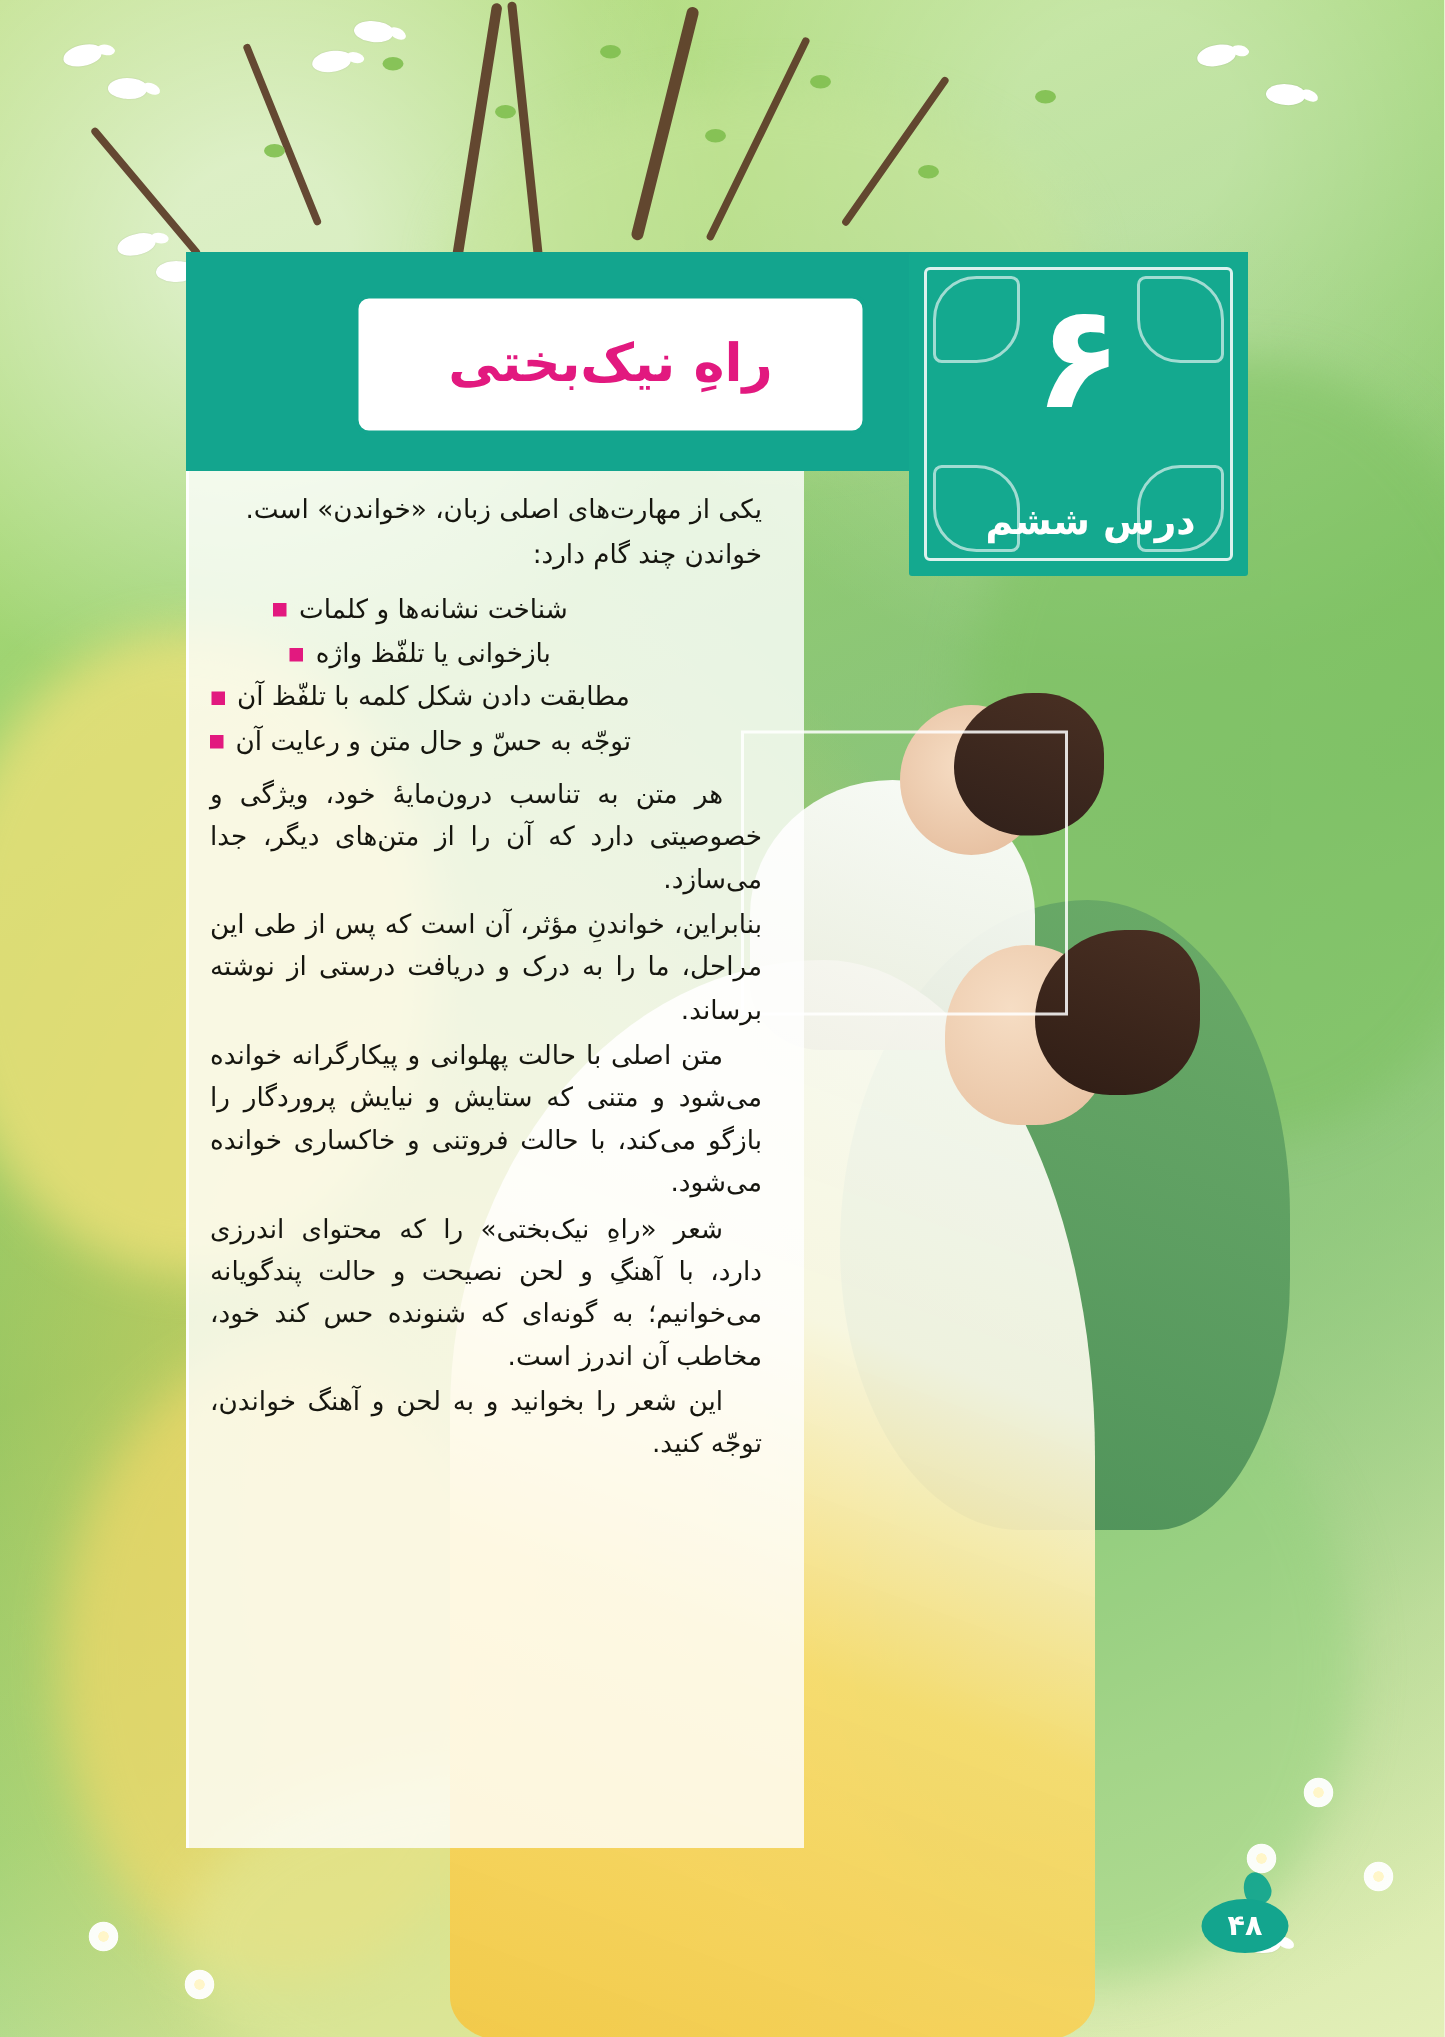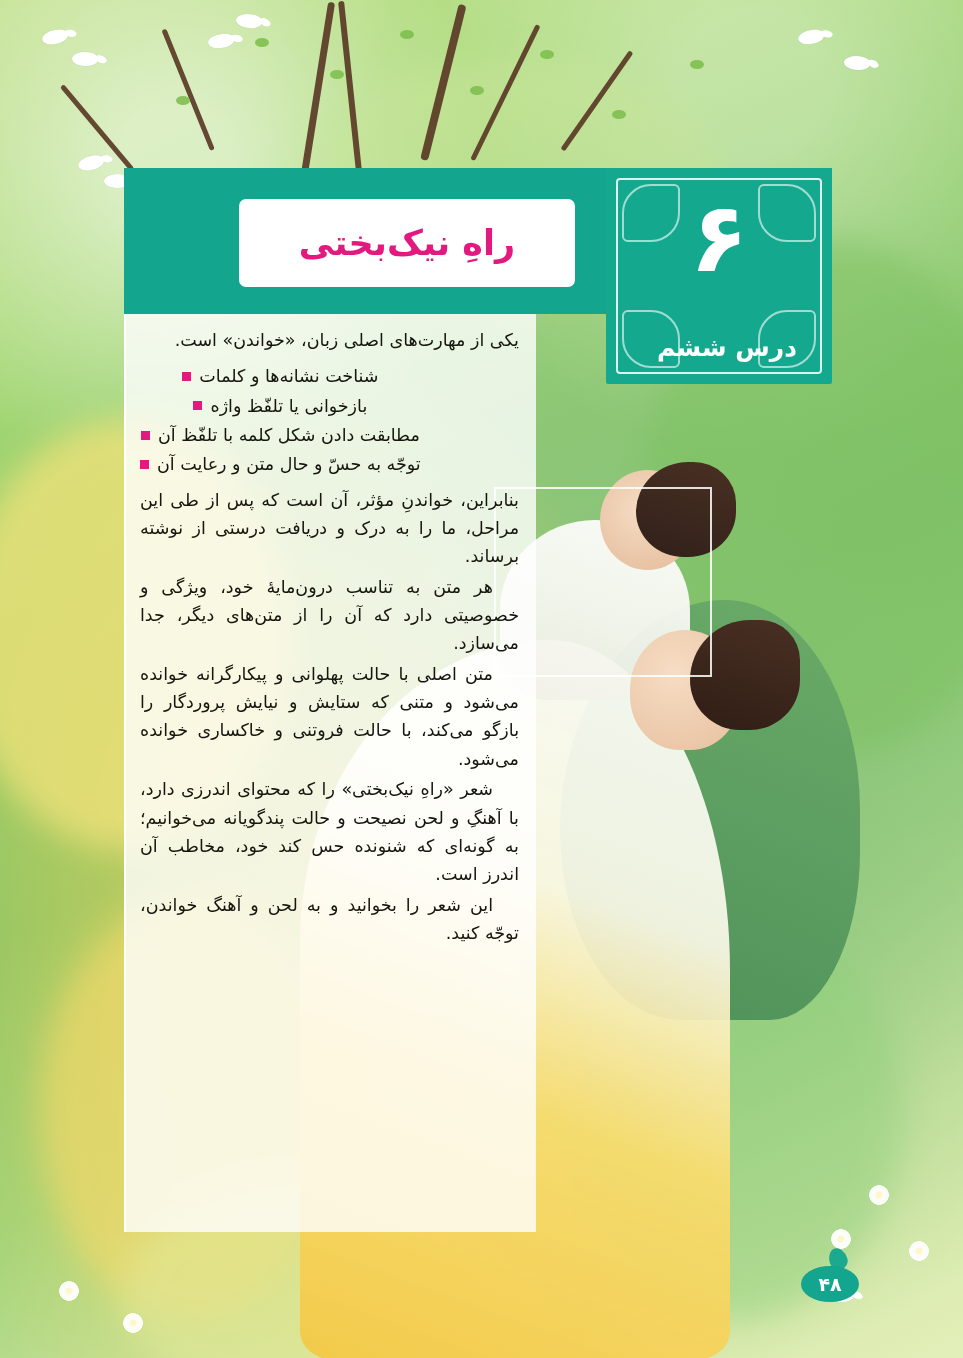--- a/index.html
+++ b/index.html
@@ -228,21 +228,21 @@
     border-left: 2px solid rgba(255,255,255,0.9);
     z-index: 5;
     box-sizing: border-box;
     padding: 12px 16px 10px 14px;
   }
   .para {
     color: #16160f;
     font-size: 17.5px;
     line-height: 1.62;
     text-align: justify;
-    margin: 0 1px 2px 0;
+    margin: 0 12px 2px 0;
     direction: rtl;
   }
   .para.indent { text-indent: 26px; }
 
   .bullets {
     list-style: none;
     margin: 6px 0 6px 0;
     padding: 0;
     direction: rtl;
   }
@@ -387,20 +387,21 @@
     <div class="plaque-orn tr"></div>
     <div class="plaque-orn bl"></div>
     <div class="plaque-orn br"></div>
     <div class="plaque-num">۶</div>
     <div class="plaque-label">درس ششم</div>
   </div>
 
   <div class="text-panel">
 
     <p class="para">یکی از مهارت‌های اصلی زبان، «خواندن» است.</p>
+    <p class="para">خواندن چند گام دارد:</p>
 
     <div class="bullets-wrap">
       <ul class="bullets">
         <li>
           <span class="bullet-sq"></span>
           <span class="bullet-text">شناخت نشانه‌ها و کلمات</span>
         </li>
         <li>
           <span class="bullet-sq"></span>
           <span class="bullet-text">بازخوانی یا تلفّظ واژه</span>
@@ -409,22 +410,22 @@
           <span class="bullet-sq"></span>
           <span class="bullet-text">مطابقت دادن شکل کلمه با تلفّظ آن</span>
         </li>
         <li>
           <span class="bullet-sq"></span>
           <span class="bullet-text">توجّه به حسّ و حال متن و رعایت آن</span>
         </li>
       </ul>
     </div>
 
+    <p class="para indent">هر متن به تناسب درون‌مایهٔ خود، ویژگی و خصوصیتی دارد که آن را از متن‌های دیگر، جدا می‌سازد.</p>
     <p class="para">بنابراین، خواندنِ مؤثر، آن است که پس از طی این مراحل، ما را به درک و دریافت درستی از نوشته برساند.</p>
-    <p class="para indent">هر متن به تناسب درون‌مایهٔ خود، ویژگی و خصوصیتی دارد که آن را از متن‌های دیگر، جدا می‌سازد.</p>
     <p class="para indent">متن اصلی با حالت پهلوانی و پیکارگرانه خوانده می‌شود و متنی که ستایش و نیایش پروردگار را بازگو می‌کند، با حالت فروتنی و خاکساری خوانده می‌شود.</p>
     <p class="para indent">شعر «راهِ نیک‌بختی» را که محتوای اندرزی دارد، با آهنگِ و لحن نصیحت و حالت پندگویانه می‌خوانیم؛ به گونه‌ای که شنونده حس کند خود، مخاطب آن اندرز است.</p>
     <p class="para indent">این شعر را بخوانید و به لحن و آهنگ خواندن، توجّه کنید.</p>
   </div>
 
   <div class="page-leaf"></div>
   <div class="page-num">۴۸</div>
 
 </div>
 

